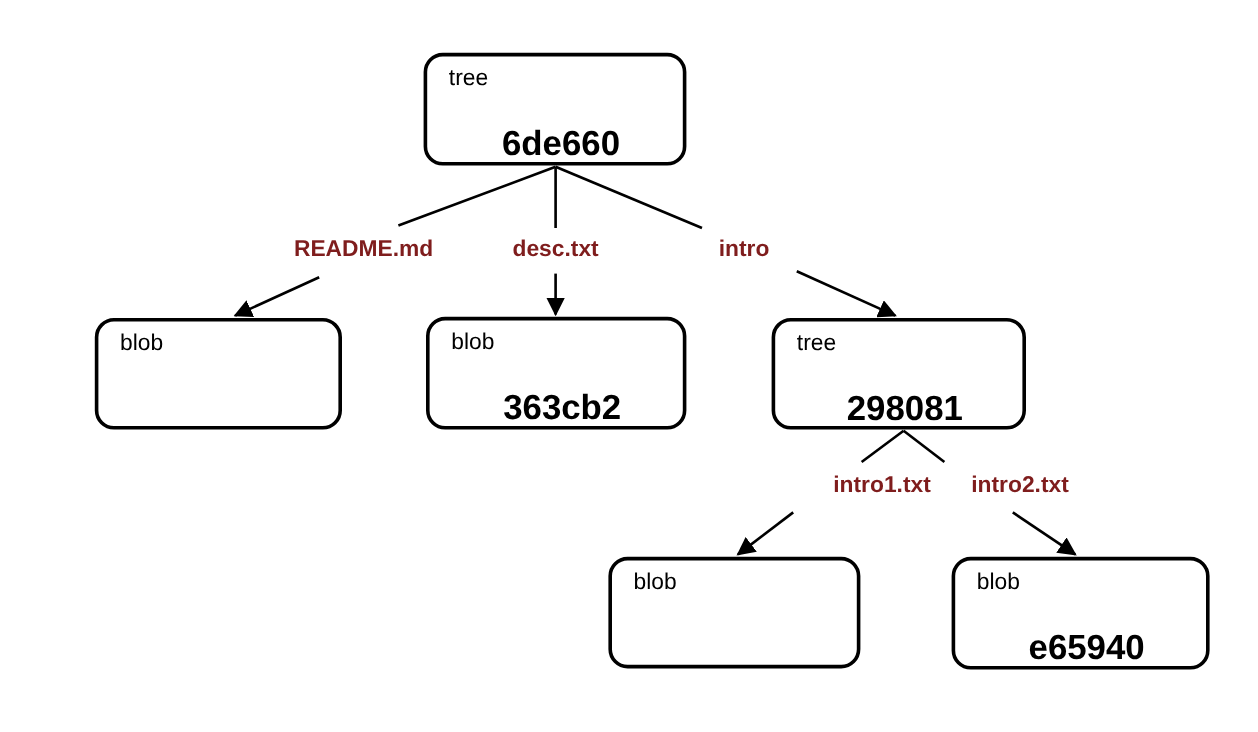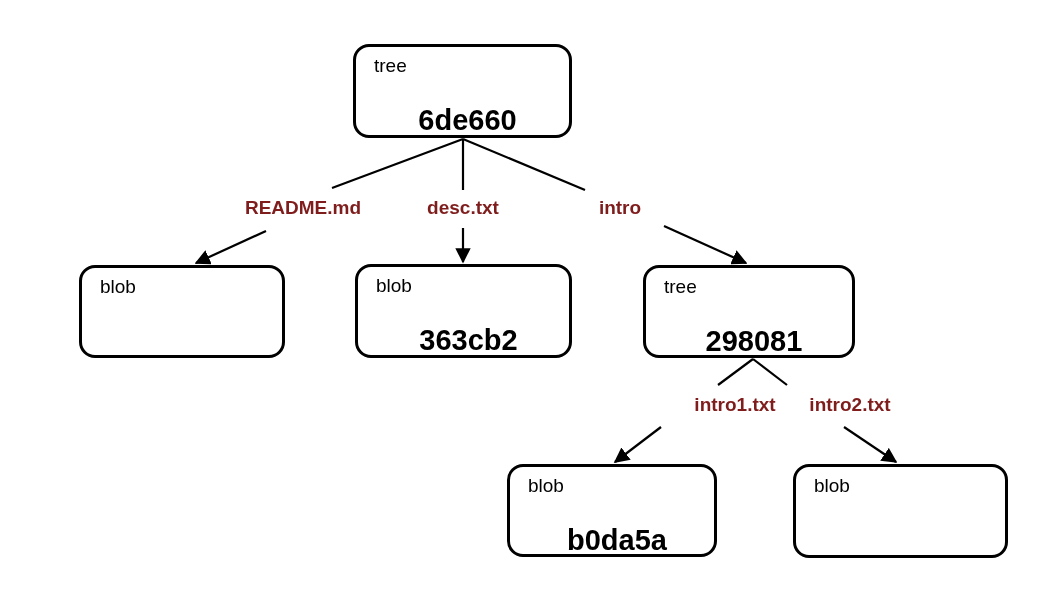--- a/index.html
+++ b/index.html
@@ -113,24 +113,24 @@
       <div class="node" style="left: 355px; top: 264px; width: 217px; height: 94px; border-color: rgb(0, 0, 0); background: rgb(255, 255, 255);">
         <div class="node-type">blob</div>
         <div class="node-hash">363cb2</div>
       </div>
       <div class="node" style="left: 643px; top: 265px; width: 212px; height: 93px; border-color: rgb(0, 0, 0); background: rgb(255, 255, 255);">
         <div class="node-type">tree</div>
         <div class="node-hash">298081</div>
       </div>
       <div class="node" style="left: 507px; top: 464px; width: 210px; height: 93px; border-color: rgb(0, 0, 0); background: rgb(255, 255, 255);">
         <div class="node-type">blob</div>
-        <div class="node-hash">b0da5a</div>
       </div>
       <div class="node" style="left: 793px; top: 464px; width: 215px; height: 94px; border-color: rgb(0, 0, 0); background: rgb(255, 255, 255);">
         <div class="node-type">blob</div>
+        <div class="node-hash">e65940</div>
       </div>
     </div>
   <div id="labels-group">
       <div class="edge-label" style="left: 303px; top: 208px;">README.md</div>
       <div class="edge-label" style="left: 463px; top: 208px;">desc.txt</div>
       <div class="edge-label" style="left: 620px; top: 208px;">intro</div>
       <div class="edge-label" style="left: 692px; top: 405px; margin-left: 43px;">intro1.txt</div>
       <div class="edge-label" style="left: 850px; top: 405px;">intro2.txt</div>
     </div>
 

